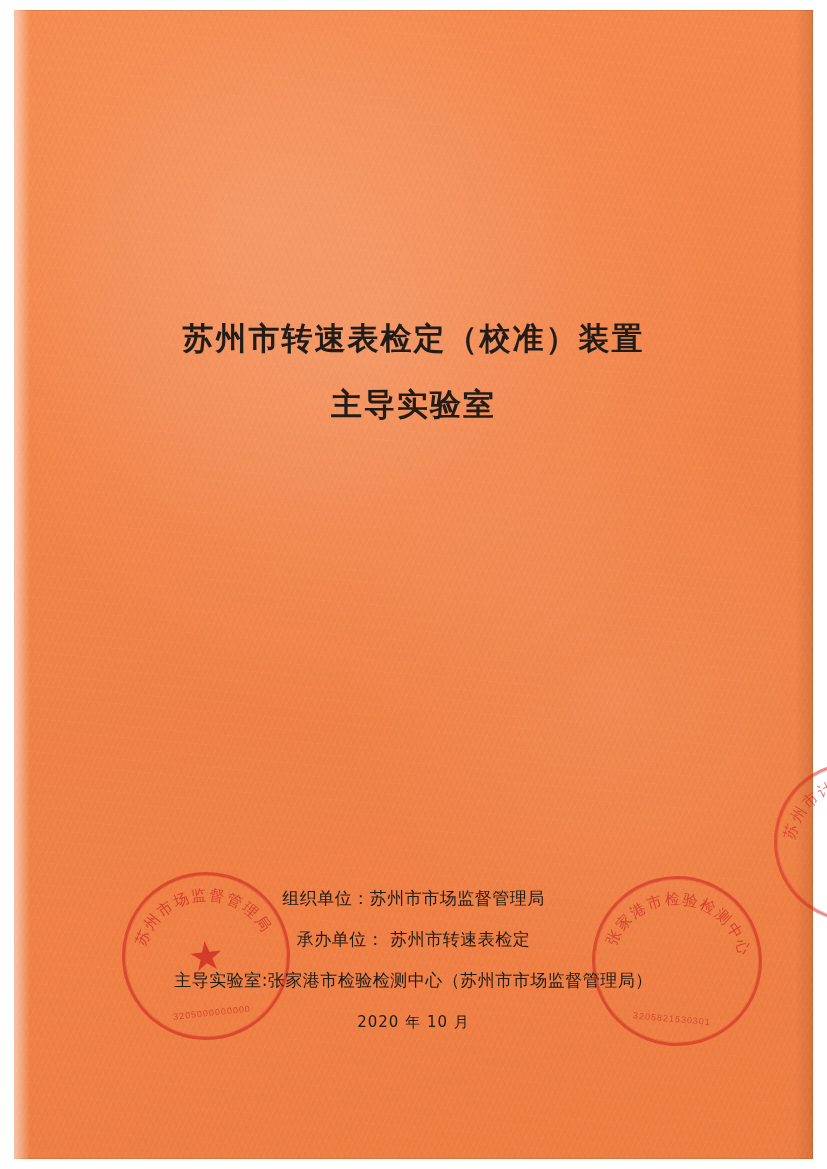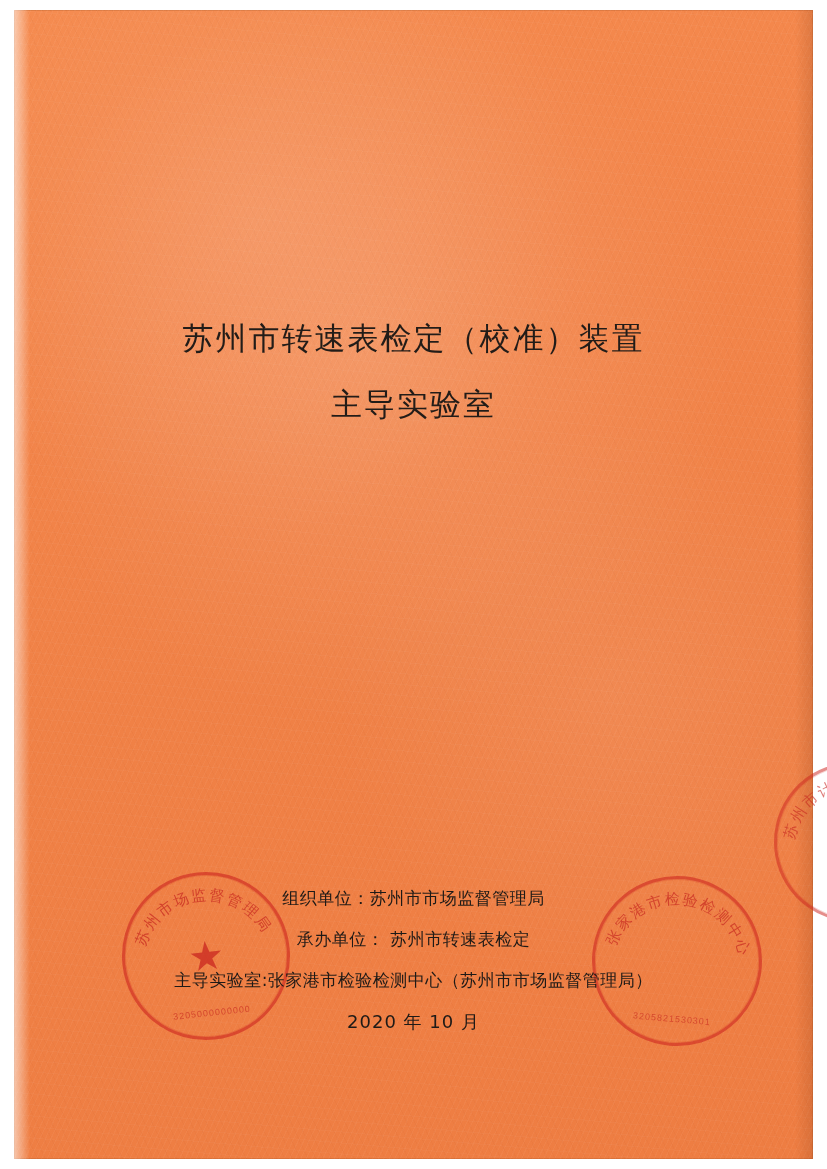--- a/index.html
+++ b/index.html
@@ -63,21 +63,21 @@
   .title-block {
     position: absolute;
     left: 0;
     top: 295px;
     width: 100%;
     text-align: center;
     color: #1d1a17;
   }
   .title-line {
     font-family: "DejaVu Sans", sans-serif;
-    font-weight: normal;
+    font-weight: bold;
     font-size: 31px;
     letter-spacing: 2px;
     line-height: 66px;
     color: #221c18;
   }
   
   .info-block {
     position: absolute;
     left: 0;
     top: 868px;
@@ -88,21 +88,21 @@
   .info-line {
     font-family: "DejaVu Sans", sans-serif;
     font-size: 17px;
     line-height: 41px;
     letter-spacing: 0.5px;
     white-space: nowrap;
     text-align: center;
   }
   .date-line {
     font-family: "DejaVu Sans", sans-serif;
-    font-size: 18px;
+    font-size: 15px;
     line-height: 42px;
     letter-spacing: 1px;
   }
   
   .seal {
     position: absolute;
     border-radius: 50%;
     pointer-events: none;
   }
   .seal-ring {

